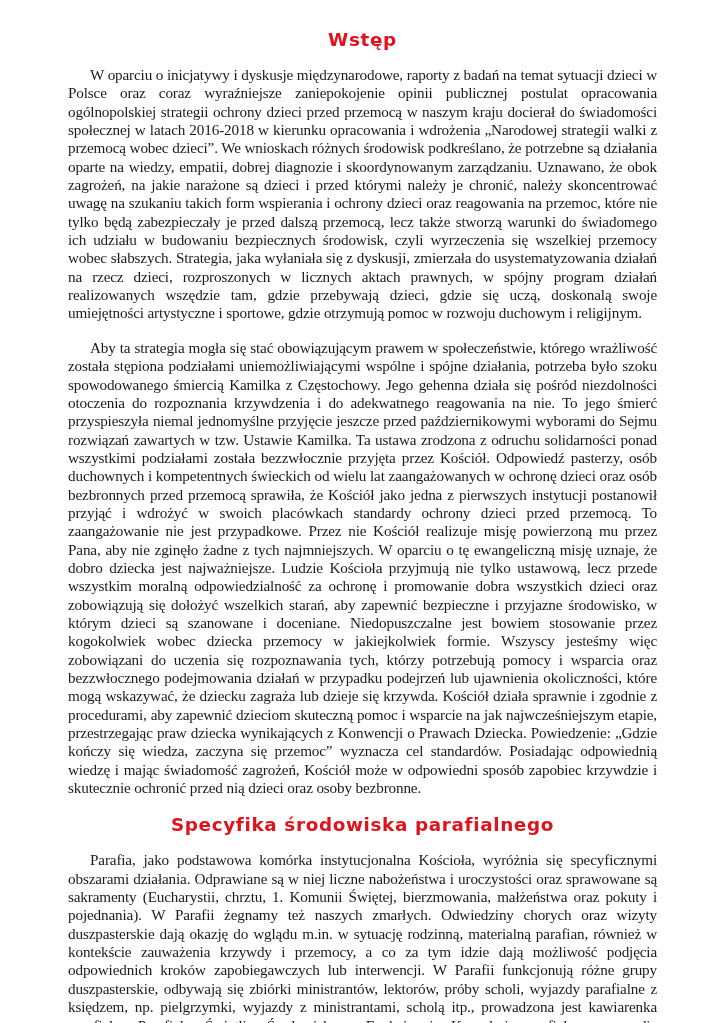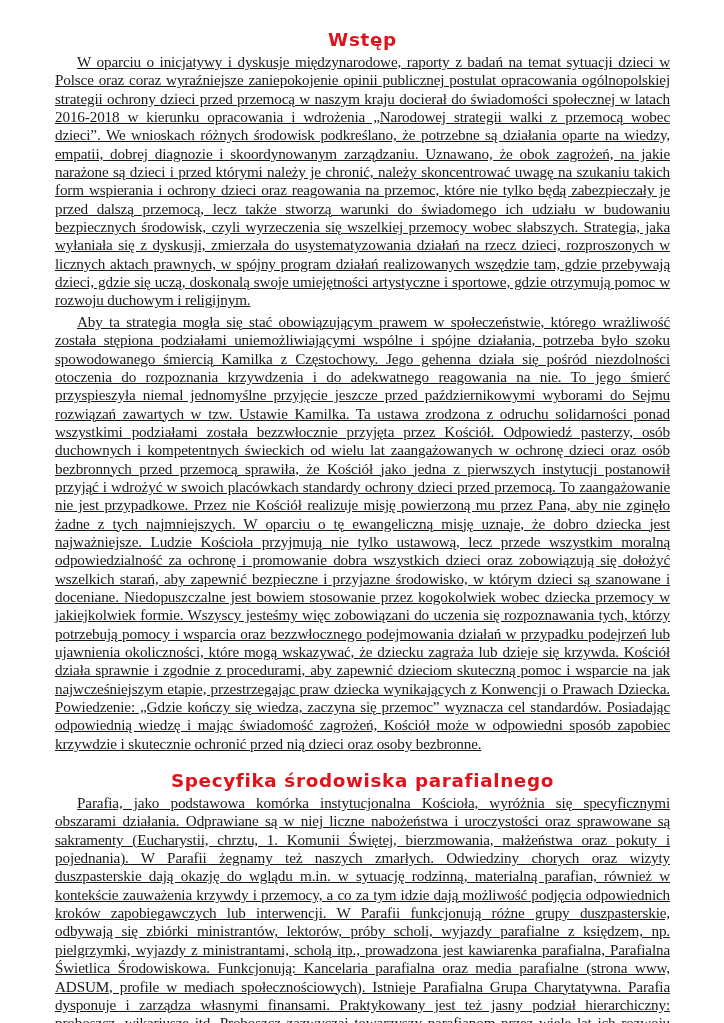--- a/index.html
+++ b/index.html
@@ -12,21 +12,21 @@
   }
   h2 {
     margin: 0; text-align: center; color: #e1121b;
     font-family: "DejaVu Sans", "Liberation Sans", sans-serif;
     font-weight: bold; font-size: 17px; line-height: 20px;
     letter-spacing: 0.6px;
     transform: scaleX(1.08);
   }
   #h-intro { margin-top: 0; }
   #h-parish { margin-top: 18px; }
-  p { margin: 3px; text-align: justify; text-indent: 22px; hyphens: manual; text-decoration: underline; }
+  p { margin: 16px; text-align: justify; text-indent: 22px; hyphens: manual; }
 </style>
 </head>
 <body>
 
 <div class="page">
   <section>
     <h2 id="h-intro">Wstęp</h2>
     <p>W oparciu o inicjatywy i dyskusje międzynarodowe, raporty z badań na temat sytuacji dzieci w Polsce oraz coraz wyraźniejsze zaniepokojenie opinii publicznej postulat opracowania ogólnopolskiej strategii ochrony dzieci przed przemocą w naszym kraju docierał do świadomości społecznej w latach 2016-2018 w kierunku opracowania i wdrożenia „Narodowej strategii walki z przemocą wobec dzieci”. We wnioskach różnych środowisk podkreślano, że potrzebne są działania oparte na wiedzy, empatii, dobrej diagnozie i skoordynowanym zarządzaniu. Uznawano, że obok zagrożeń, na jakie narażone są dzieci i przed którymi należy je chronić, należy skoncentrować uwagę na szukaniu takich form wspierania i ochrony dzieci oraz reagowania na przemoc, które nie tylko będą zabezpieczały je przed dalszą przemocą, lecz także stworzą warunki do świadomego ich udziału w budowaniu bezpiecznych środowisk, czyli wyrzeczenia się wszelkiej przemocy wobec słabszych. Strategia, jaka wyłaniała się z dyskusji, zmierzała do usystematyzowania działań na rzecz dzieci, rozproszonych w licznych aktach prawnych, w spójny program działań realizowanych wszędzie tam, gdzie przebywają dzieci, gdzie się uczą, doskonalą swoje umiejętności artystyczne i sportowe, gdzie otrzymują pomoc w rozwoju duchowym i religijnym.</p>
     <p>Aby ta strategia mogła się stać obowiązującym prawem w społeczeństwie, którego wrażliwość została stępiona podziałami uniemożliwiającymi wspólne i spójne działania, potrzeba było szoku spowodowanego śmiercią Kamilka z Częstochowy. Jego gehenna działa się pośród niezdolności otoczenia do rozpoznania krzywdzenia i do adekwatnego reagowania na nie. To jego śmierć przyspieszyła niemal jednomyślne przyjęcie jeszcze przed październikowymi wyborami do Sejmu rozwiązań zawartych w tzw. Ustawie Kamilka. Ta ustawa zrodzona z odruchu solidarności ponad wszystkimi podziałami została bezzwłocznie przyjęta przez Kościół. Odpowiedź pasterzy, osób duchownych i kompetentnych świeckich od wielu lat zaangażowanych w ochronę dzieci oraz osób bezbronnych przed przemocą sprawiła, że Kościół jako jedna z pierwszych instytucji postanowił przyjąć i wdrożyć w swoich placówkach standardy ochrony dzieci przed przemocą. To zaangażowanie nie jest przypadkowe. Przez nie Kościół realizuje misję powierzoną mu przez Pana, aby nie zginęło żadne z tych najmniejszych. W oparciu o tę ewangeliczną misję uznaje, że dobro dziecka jest najważniejsze. Ludzie Kościoła przyjmują nie tylko ustawową, lecz przede wszystkim moralną odpowiedzialność za ochronę i promowanie dobra wszystkich dzieci oraz zobowiązują się dołożyć wszelkich starań, aby zapewnić bezpieczne i przyjazne środowisko, w którym dzieci są szanowane i doceniane. Niedopuszczalne jest bowiem stosowanie przez kogokolwiek wobec dziecka przemocy w jakiejkolwiek formie. Wszyscy jesteśmy więc zobowiązani do uczenia się rozpoznawania tych, którzy potrzebują pomocy i wsparcia oraz bezzwłocznego podejmowania działań w przypadku podejrzeń lub ujawnienia okoliczności, które mogą wskazywać, że dziecku zagraża lub dzieje się krzywda. Kościół działa sprawnie i zgodnie z procedurami, aby zapewnić dzieciom skuteczną pomoc i wsparcie na jak najwcześniejszym etapie, przestrzegając praw dziecka wynikających z Konwencji o Prawach Dziecka. Powiedzenie: „Gdzie kończy się wiedza, zaczyna się przemoc” wyznacza cel standardów. Posiadając odpowiednią wiedzę i mając świadomość zagrożeń, Kościół może w odpowiedni sposób zapobiec krzywdzie i skutecznie ochronić przed nią dzieci oraz osoby bezbronne.</p>
   </section>

